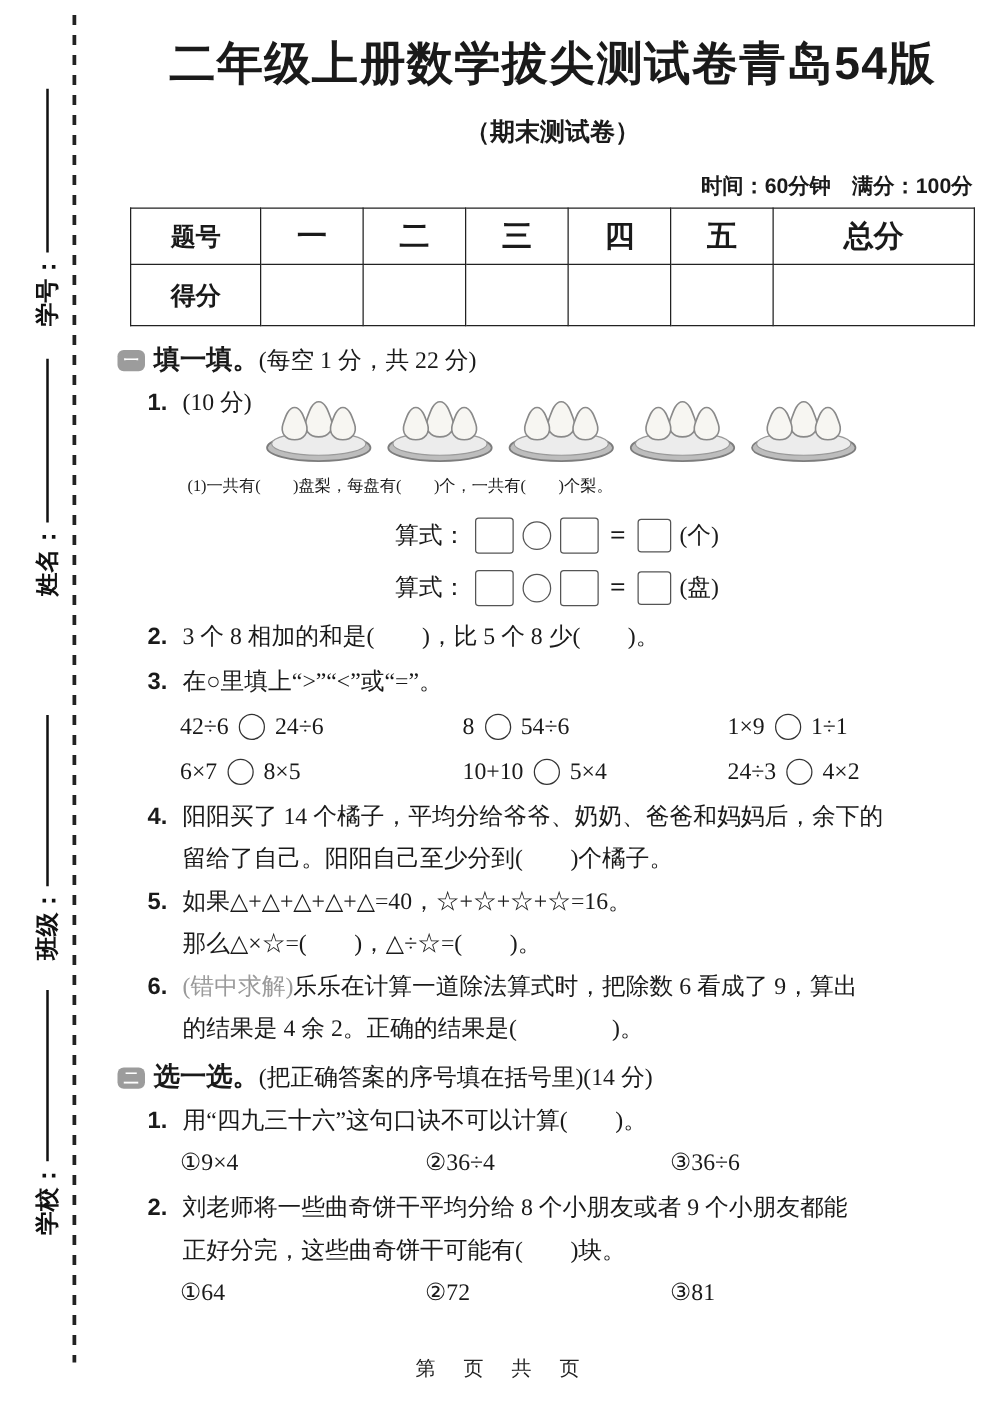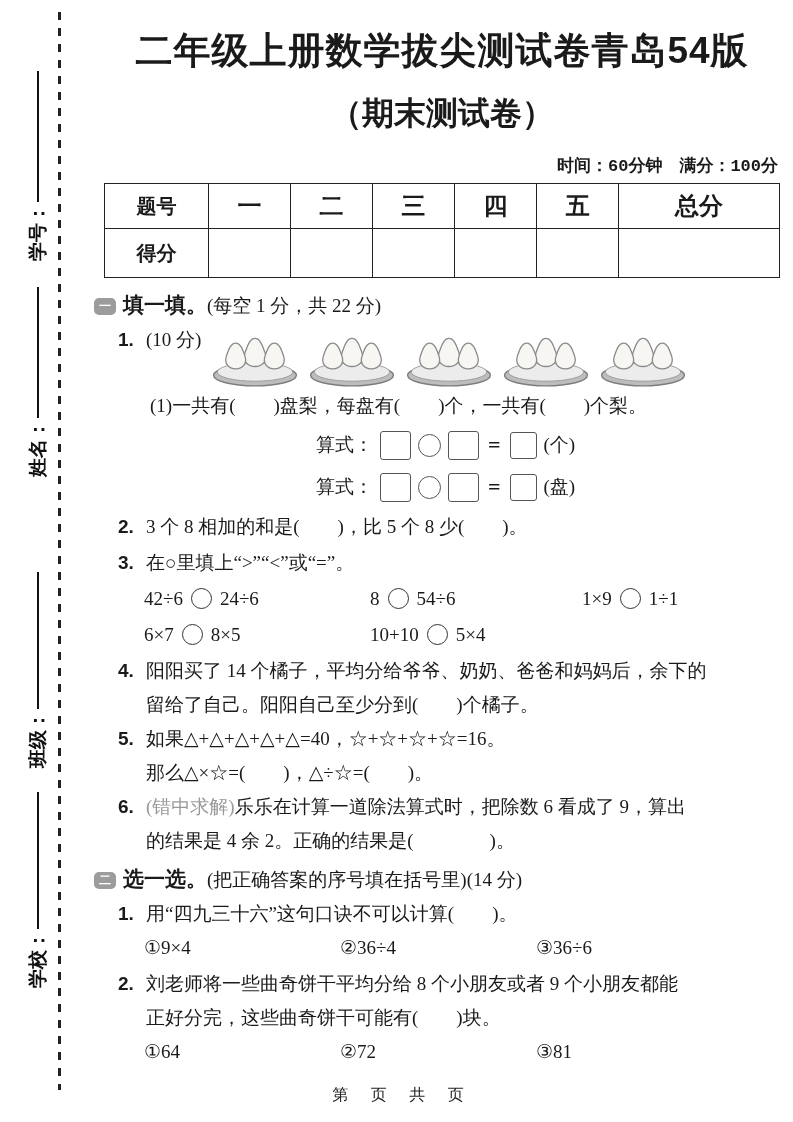--- a/index.html
+++ b/index.html
@@ -22,26 +22,26 @@
     font-weight:bold; font-size:19px; color:#111; white-space:nowrap;
   }
   .seal-group .fill-line { flex:1; border-top:2.5px solid #111; margin-left:2px; }
   
   .content { position:absolute; left:104px; top:0; width:676px; }
   .title {
     margin-top:26px; text-align:center; font-size:37px; font-weight:bold;
     font-family:"Liberation Sans","DejaVu Sans",sans-serif; letter-spacing:1px;
   }
   .subtitle {
-    margin-top:16px; text-align:center; font-size:32px; font-weight:bold;
+    margin-top:16px; text-align:center; font-size:20px; font-weight:bold;
     font-family:"Liberation Sans","DejaVu Sans",sans-serif;
   }
   .info-line {
     margin-top:18px; text-align:right; font-size:17px; font-weight:bold;
-    font-family:Liberation Mono, monospace; padding-right:2px;
+    font-family:Liberation Sans, sans-serif; padding-right:2px;
   }
   table.score {
     width:100%; border-collapse:collapse; margin-top:6px;
     font-family:"Liberation Sans","DejaVu Sans",sans-serif;
   }
   table.score td {
     border:1.5px solid #222; text-align:center; vertical-align:middle;
     font-size:24px; font-weight:bold;
   }
   table.score tr:first-child td { height:45px; }
@@ -54,21 +54,21 @@
     background:#9c9c9c; border-radius:5px; color:#fff; align-items:center;
     justify-content:center; font-size:12px; font-weight:bold; vertical-align:2px;
     font-family:"Liberation Sans","DejaVu Sans",sans-serif;
   }
   .sec-title { font-family:"Liberation Sans","DejaVu Sans",sans-serif; font-weight:bold; font-size:21px; }
   .q { position:relative; padding-left:42px; font-size:19px; line-height:34px; }
   .q-num {
     position:absolute; left:14px; top:0; font-weight:bold;
     font-family:"Liberation Sans","DejaVu Sans",sans-serif;
   }
-  .sub { padding-left:46px; font-size:19px; line-height:34px; }
+  .sub { padding-left:46px; font-size:13px; line-height:34px; }
   .q1-row { display:flex; align-items:flex-start; margin-top:4px; }
   .q1-label { position:relative; padding-left:42px; font-size:19px; line-height:30px; white-space:nowrap; }
   .plates { display:flex; gap:5px; margin-left:8px; margin-top:-4px; }
   .plate-svg { width:92px; height:68px; }
   .formula-row {
     display:flex; align-items:center; gap:7px; padding-left:212px;
     height:40px; margin:2px 0; font-size:19px;
   }
   .fbox { width:31px; height:29px; border:1.5px solid #555; border-radius:3px; background:#fff; }
   .fbox.small { width:27px; height:27px; }
@@ -240,20 +240,25 @@
       <div class="cmp-item">
         <span>6×7</span>
         <span class="cmp-circ"></span>
         <span>8×5</span>
       </div>
       <div class="cmp-item">
         <span>10+10</span>
         <span class="cmp-circ"></span>
         <span>5×4</span>
       </div>
+      <div class="cmp-item">
+        <span>24÷3</span>
+        <span class="cmp-circ"></span>
+        <span>4×2</span>
+      </div>
     </div>
 
     <div class="q" style="margin-top:3px">
       <span class="q-num">4.</span>
       <div>阳阳买了 14 个橘子，平均分给爷爷、奶奶、爸爸和妈妈后，余下的</div>
       <div>留给了自己。阳阳自己至少分到(　　)个橘子。</div>
     </div>
 
     <div class="q">
       <span class="q-num">5.</span>

